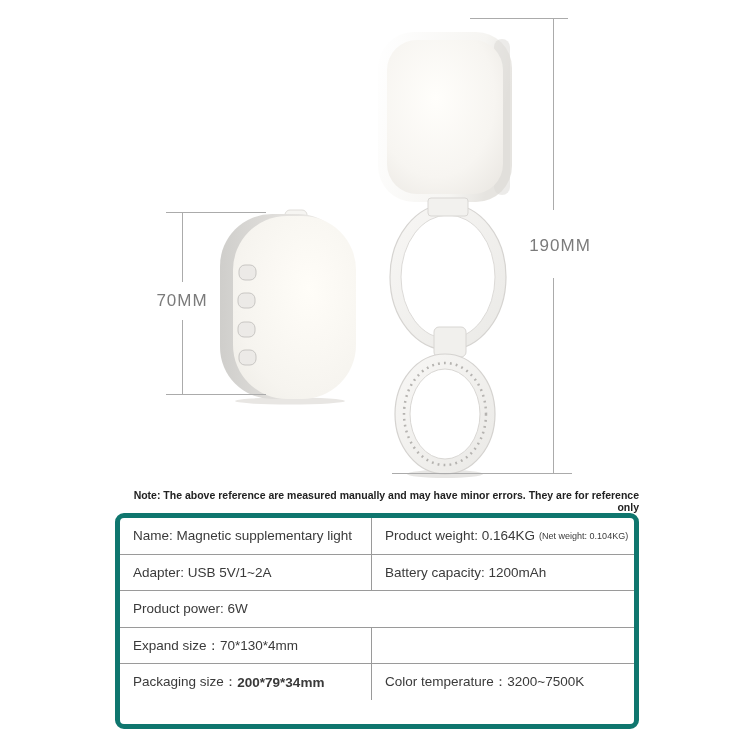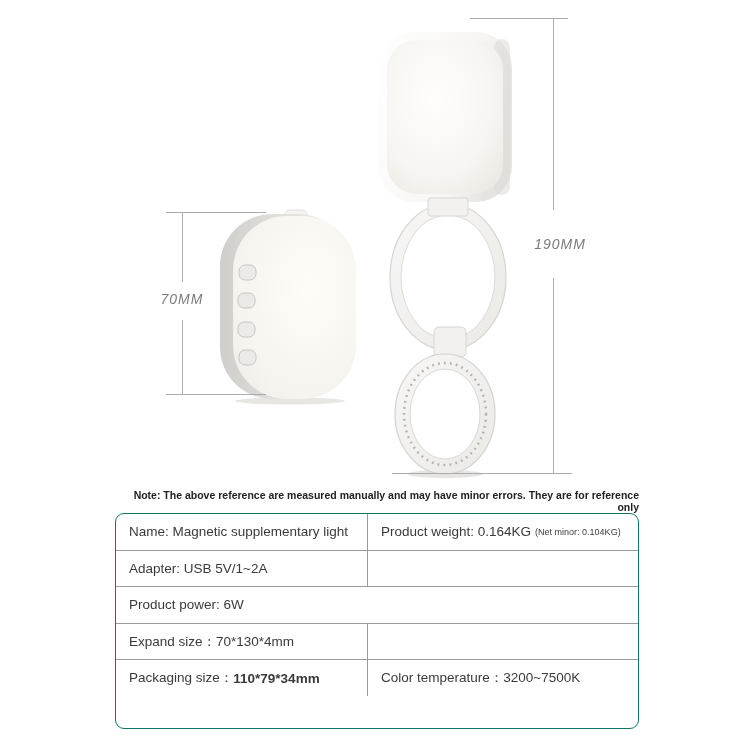--- a/index.html
+++ b/index.html
@@ -3,32 +3,32 @@
 <meta charset="utf-8">
 <style>
   html,body{margin:0;padding:0;background:#fff;}
   .canvas{
     position:relative;width:750px;height:750px;background:#ffffff;
     font-family:"Liberation Sans", sans-serif;overflow:hidden;
   }
   
   .dline{position:absolute;background:#ababab;}
   .dlabel{
-    position:absolute;color:#7b7b7b;font-size:14px;letter-spacing:1px;
-    text-align:center;font-weight:400;font-style:italic;
+    position:absolute;color:#7b7b7b;font-size:17px;letter-spacing:1px;
+    text-align:center;font-weight:400;
   }
   
   .note{
     position:absolute;left:115px;top:489px;width:524px;
     text-align:right;font-size:10.5px;font-weight:600;color:#222;
   }
   
   .spec-table{
     position:absolute;left:115px;top:513px;width:524px;height:216px;
-    border:1px solid #0f766e;border-radius:9px;overflow:hidden;
+    border:5px solid #0f766e;border-radius:9px;overflow:hidden;
     box-sizing:border-box;background:#fff;
   }
   .trow{display:flex;height:35.6px;align-items:stretch;}
   .trow + .trow{border-top:1px solid #9a9a9a;}
   .cell{
     display:flex;align-items:center;padding-left:13px;box-sizing:border-box;
     font-size:13.5px;color:#3a3a3a;white-space:nowrap;overflow:hidden;
   }
   .cell.lft{width:252px;border-right:1px solid #9a9a9a;}
   .cell.rgt{flex:1;}
@@ -125,42 +125,45 @@
 
   <div class="note">Note: The above reference are measured manually and may have minor errors. They are for reference only</div>
 
   <div class="spec-table">
     <div class="trow">
       <div class="cell lft">
         <span>Name: Magnetic supplementary light</span>
       </div>
       <div class="cell rgt">
         <span>Product weight: 0.164KG</span>
-        <span class="small-note">(Net minor: 0.104KG)</span>
+        <span class="small-note">(Net weight: 0.104KG)</span>
       </div>
     </div>
     <div class="trow">
       <div class="cell lft">
         <span>Adapter: USB 5V/1~2A</span>
+      </div>
+      <div class="cell rgt">
+        <span>Battery capacity: 1200mAh</span>
       </div>
     </div>
     <div class="trow">
       <div class="cell rgt">
         <span>Product power: 6W</span>
       </div>
     </div>
     <div class="trow">
       <div class="cell lft">
         <span>Expand size：70*130*4mm</span>
       </div>
     </div>
     <div class="trow">
       <div class="cell lft">
         <span>Packaging size：</span>
-        <span class="boldval">110*79*34mm</span>
+        <span class="boldval">200*79*34mm</span>
       </div>
       <div class="cell rgt">
         <span>Color temperature：3200~7500K</span>
       </div>
     </div>
   </div>
 
 </div>
 
 </body></html>

